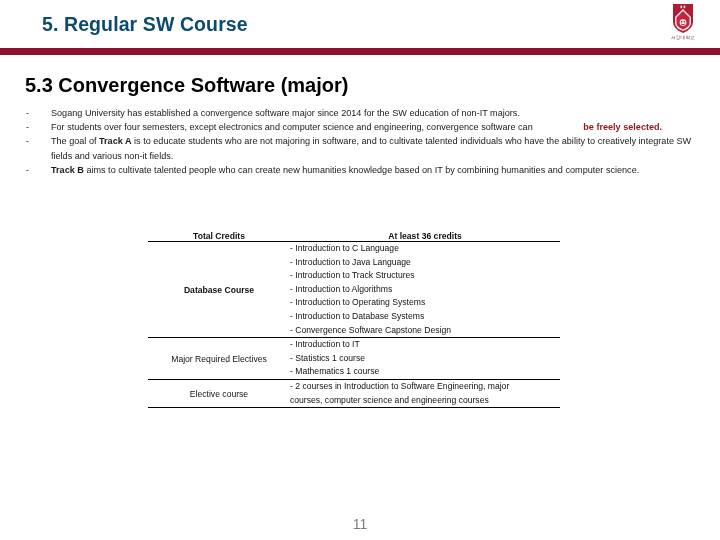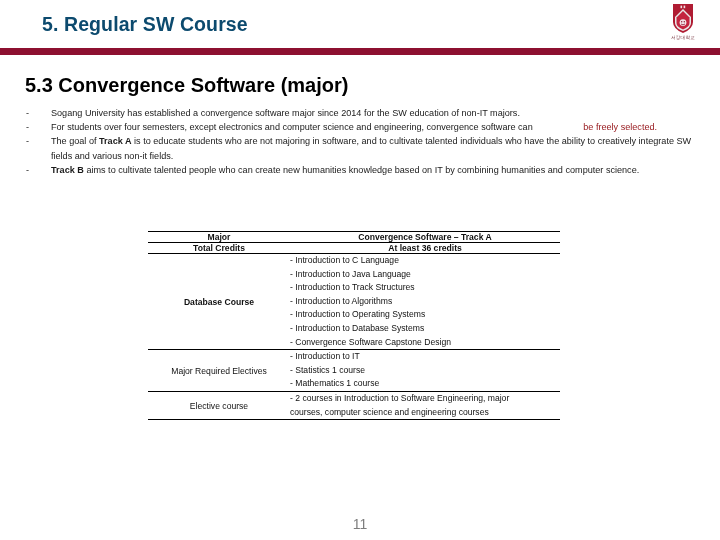--- a/index.html
+++ b/index.html
@@ -95,21 +95,21 @@
     line-height: 14.2px;
     color: #1a1a1a;
   }
   .bullet-text {
     flex: 1 1 auto;
     font-size: 9.1px;
     line-height: 14.2px;
   }
   .hl-red {
     color: #96161b;
-    font-weight: normal;
+    font-weight: bold;
     padding-left: 48px;
   }
 
   
   .course-table {
     position: absolute;
     left: 148px;
     top: 231px;
     width: 412px;
     border-collapse: collapse;
@@ -210,24 +210,20 @@
       <div class="bullet-text"><span>The goal of </span><span style="font-weight: bold;">Track A</span><span> is to educate students who are not majoring in software, and to cultivate talented individuals who have the ability to creatively integrate SW fields and various non-it fields.</span></div>
     </div>
     <div class="bullet-row">
       <div class="bullet-dash">-</div>
       <div class="bullet-text"><span style="font-weight: bold;">Track B</span><span> aims to cultivate talented people who can create new humanities knowledge based on IT by combining humanities and computer science.</span></div>
     </div>
   </div>
 
 <table class="course-table">
   <tbody>
-      <tr class="rule-top rule-bottom">
-        <td class="col-label">Major</td>
-        <td class="col-value">Convergence Software – Track A</td>
-      </tr>
       <tr class="rule-bottom">
         <td class="col-label">Total Credits</td>
         <td class="col-value">At least 36 credits</td>
       </tr>
       <tr class="rule-bottom">
         <td class="col-label">Database Course</td>
         <td class="col-value-list">
           <span class="course-line">- Introduction to C Language</span>
           <span class="course-line">- Introduction to Java Language</span>
           <span class="course-line">- Introduction to Track Structures</span>

